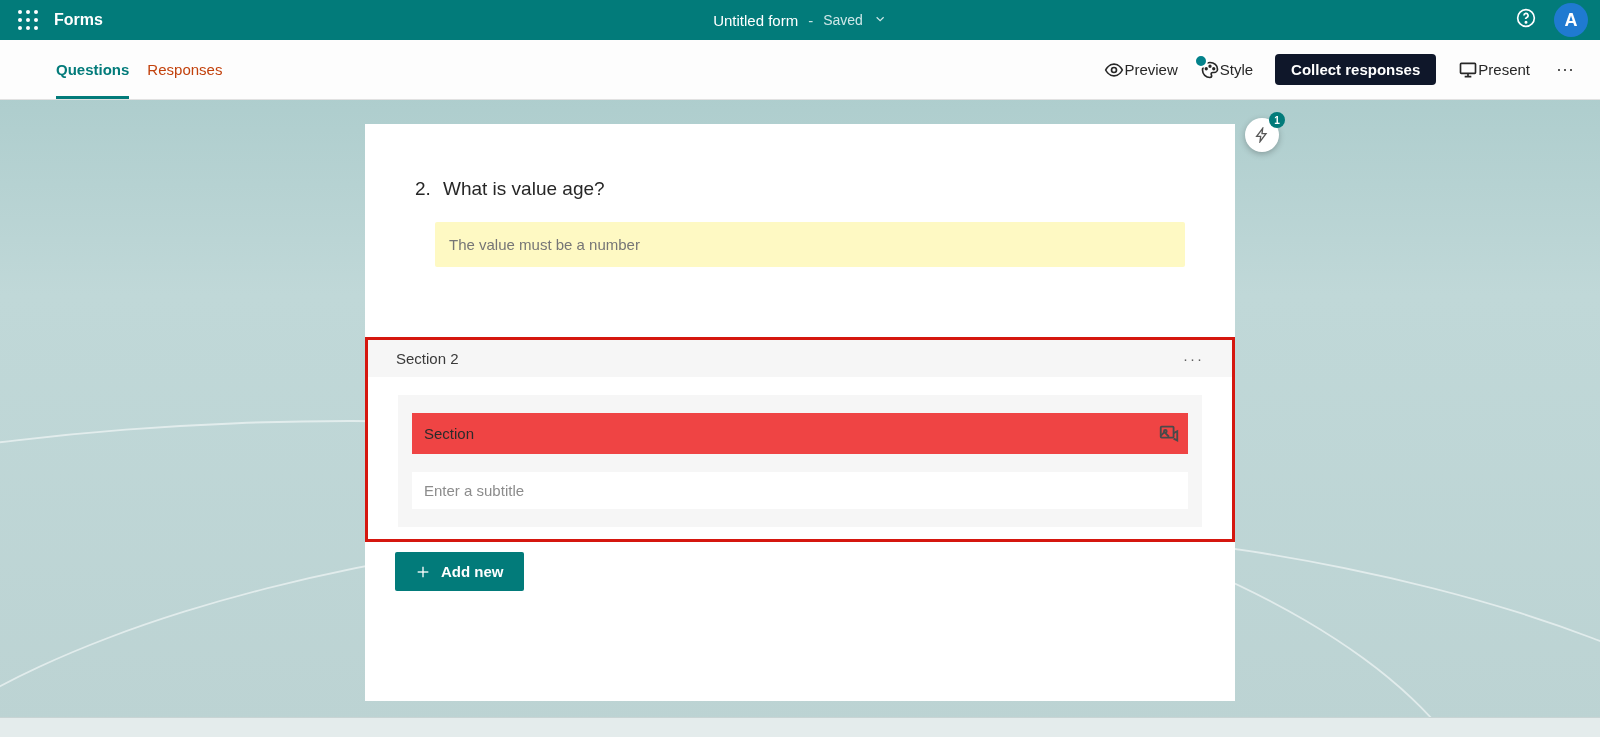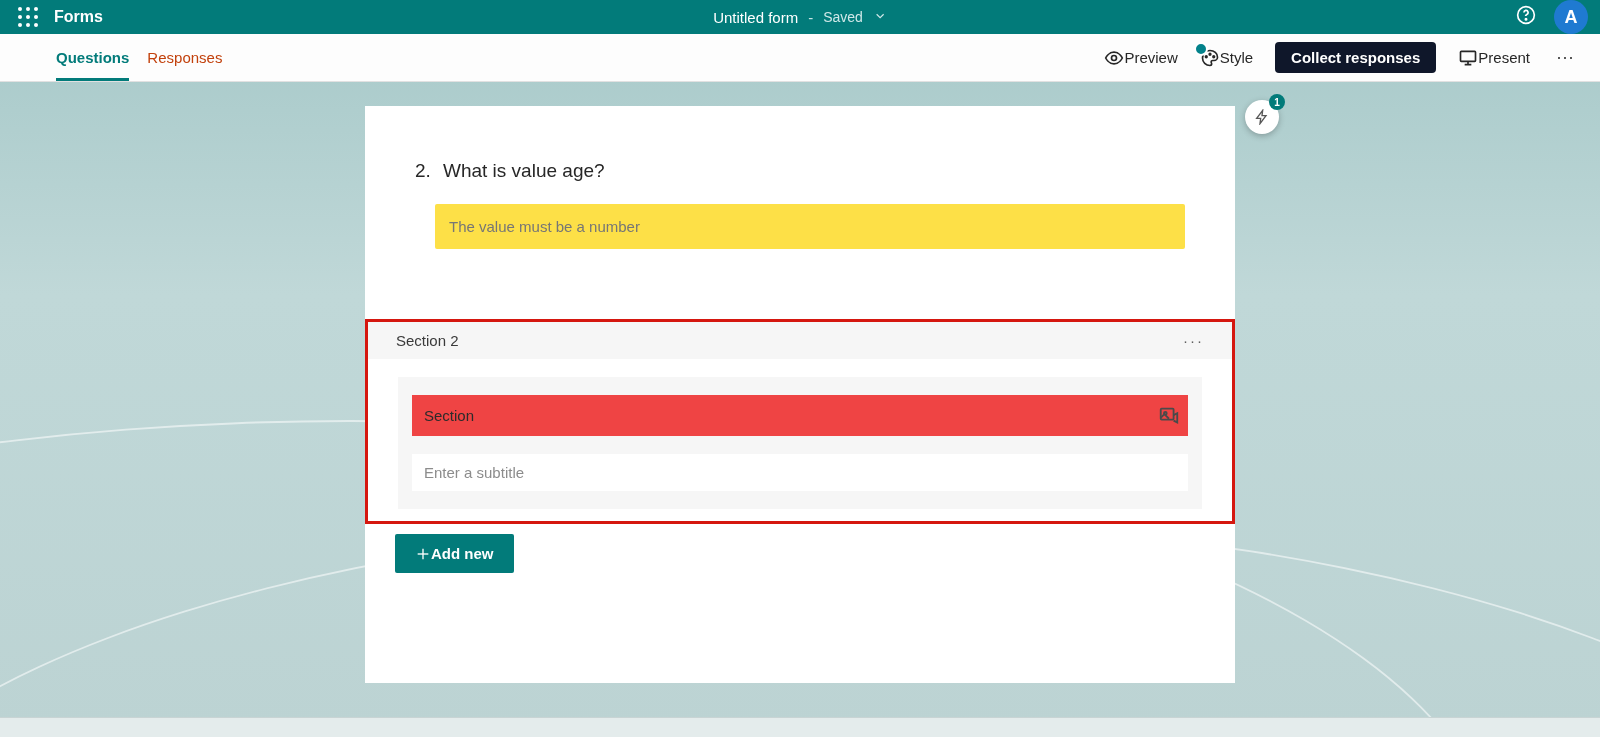--- a/index.html
+++ b/index.html
@@ -20,21 +20,21 @@
     border-radius: 50%;
     background: transparent;
   }
   .bg-wave1 { width: 2300px; height: 900px; left: -800px; top: 420px; }
   .bg-wave2 { width: 2100px; height: 800px; left: -200px; top: 520px; }
 
   
   .header {
     position: relative;
     z-index: 2;
-    height: 34px;
+    height: 40px;
     background: #027B7A;
     color: #fff;
     display: flex;
     align-items: center;
     padding: 17px 12px;
   }
   .waffle-icon { width: 24px; height: 24px; margin: 0 14px 0 4px; cursor: pointer; }
   .waffle-icon svg { display:block; }
   .app-name { font-size: 16px; font-weight: 600; }
   .header-center {
@@ -55,21 +55,21 @@
   .avatar {
     width: 34px; height: 34px; border-radius: 50%;
     background: #1f7ad1; display: flex; align-items: center; justify-content: center;
     font-weight: 600; font-size: 18px;
   }
 
   
   .command-bar {
     position: relative;
     z-index: 2;
-    height: 48px;
+    height: 60px;
     background: #fdfdfd;
     display: flex;
     align-items: stretch;
     border-bottom: 1px solid #e1e1e1;
     padding: 0 22px 0 56px;
   }
   .tabs-left { display: flex; align-items: stretch; gap: 18px; }
   .tab {
     display: flex; align-items: center;
     font-size: 15px; color: #c2410c; cursor: pointer;
@@ -125,21 +125,21 @@
     width:16px; height:16px; border-radius:50%;
     display:flex; align-items:center; justify-content:center;
   }
 
   .card-pad { padding: 54px 50px 30px 50px; }
 
   .q-row { display:flex; gap:8px; font-size:19px; color:#272727; }
   .q-num { min-width: 20px; }
   .answer-box {
     margin: 22px 0 0 20px;
-    background:#fde047;
+    background:#fef9c3;
     color:#767676;
     font-size:15px;
     padding: 14px 14px;
     border-radius:2px;
   }
 
   .section-block {
     margin-top: 40px;
     border: 3px solid #d5170f;
     padding-bottom: 12px;
@@ -177,21 +177,21 @@
     border:none;
     padding: 10px 12px;
     font-size:15px;
     color:#2b2b2b;
     margin-top: 18px;
   }
   .sec-subtitle::placeholder { color:#8c8c8c; }
 
   .add-new-row { padding: 10px 0 0 30px; }
   .add-new {
-    display:inline-flex; align-items:center; 
+    display:inline-flex; align-items:center; gap:10px;
     background:#027B7A; color:#fff;
     border:none; padding: 11px 20px;
     font-size:15px; font-weight:600;
     cursor:pointer; border-radius:2px;
   }
   .add-new svg { display:block; }
 
   
   .status-bar {
     position: relative;

